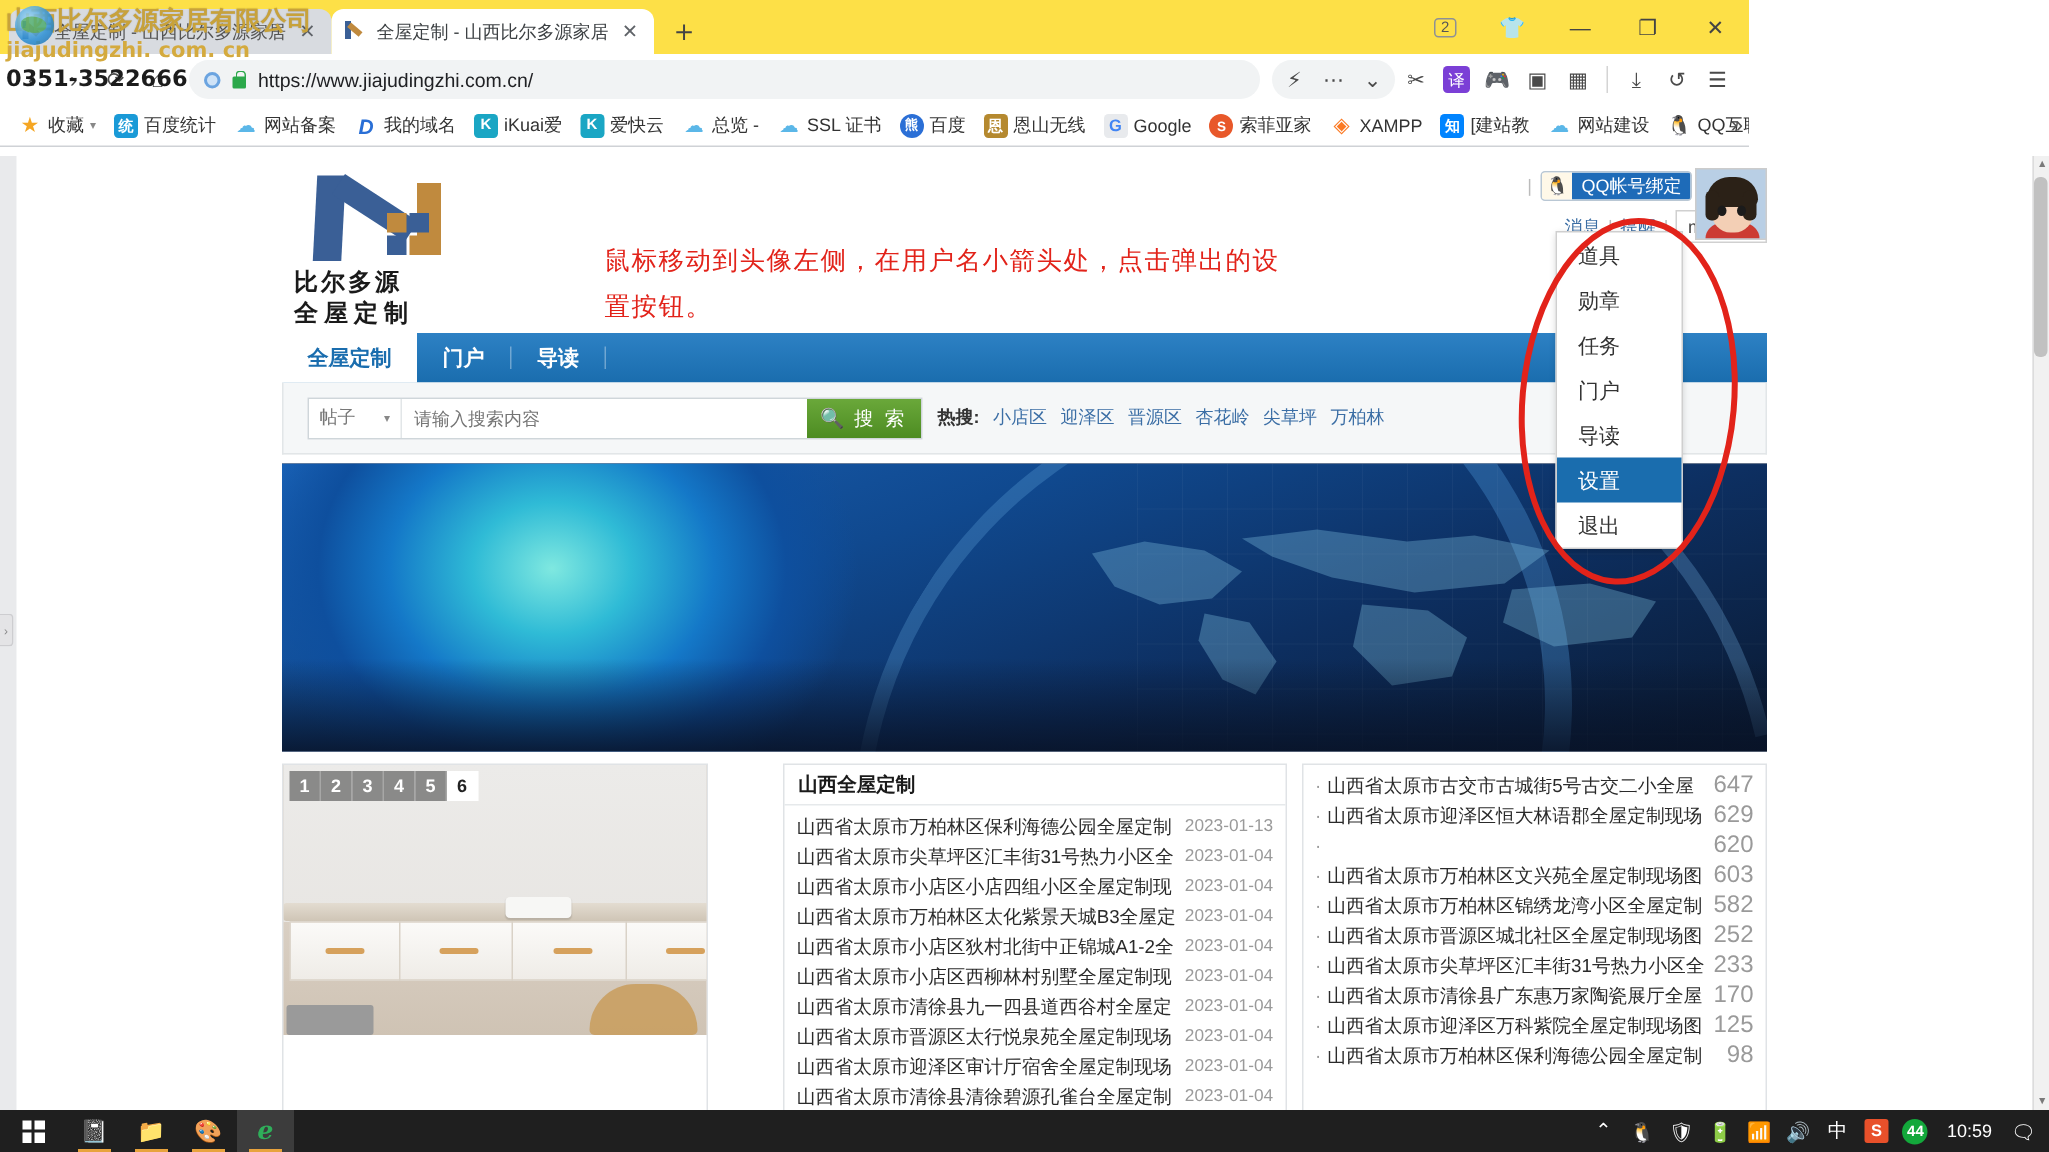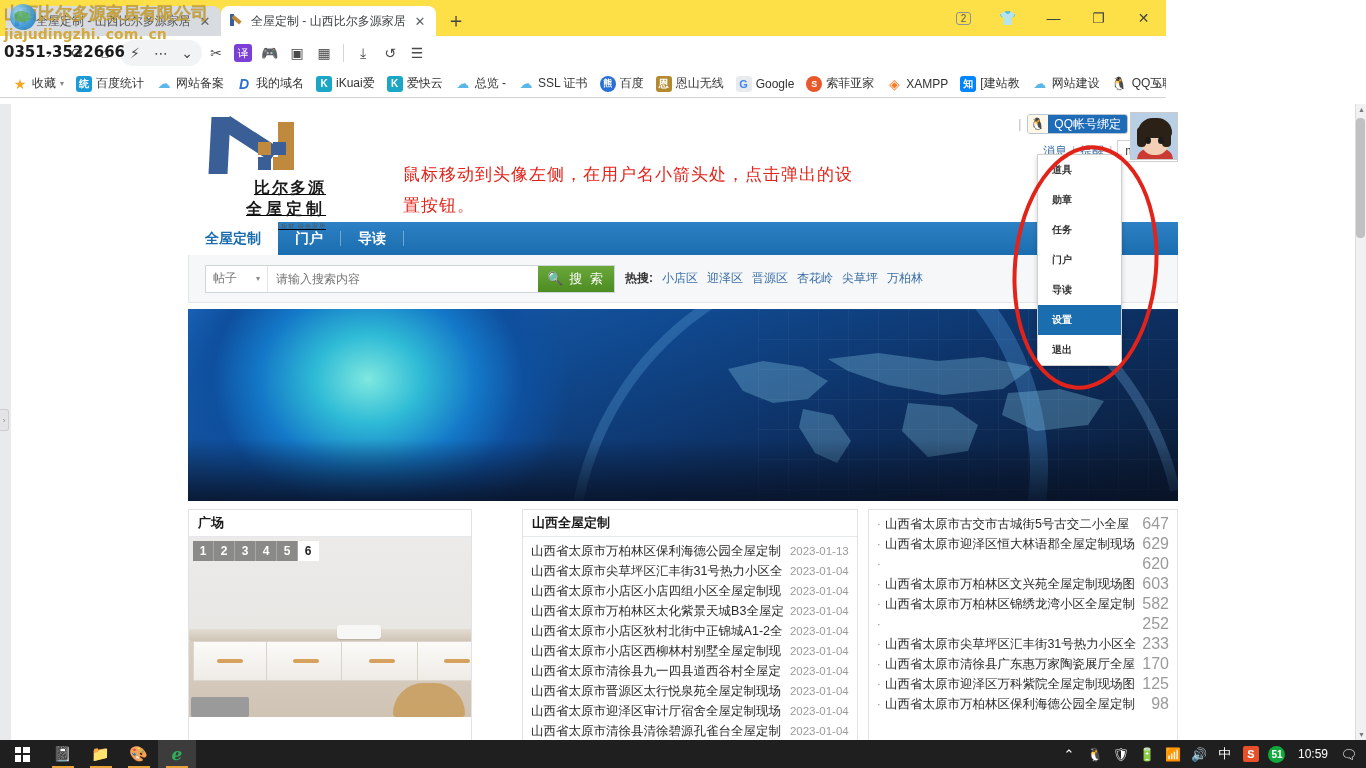--- a/index.html
+++ b/index.html
@@ -129,21 +129,21 @@
     position:absolute; left:0; top:305px; width:9px; height:22px;
     background:#e4e4e6; border:1px solid #cdcdd0; border-left:none;
     border-radius:0 3px 3px 0; display:flex; align-items:center; justify-content:center;
     font-size:8px; color:#888;
   }
 
   .wrap { width: 990px; margin: 0 auto; position: relative; }
 
   
   .site-header { height: 118px; position: relative; }
-  .logo-block { position: absolute; left: 8px; top: 10px; width: 130px; text-align:right;text-decoration:underline;}
+  .logo-block { position: absolute; left: 8px; top: 10px; width: 130px; text-align:left;}
   .logo-mark { width: 115px; height: 62px; position: relative; margin: 0 auto;}
   .lm-bar { position:absolute; left:6px; top:3px; width:19px; height:57px; background:#3a5f96; transform: skewX(-3deg);}
   .lm-roofL { position:absolute; left:26px; top:2px; width:58px; height:16px; background:#3a5f96; transform: rotate(33deg); transform-origin: left top;}
   .lm-roofR { position:absolute; left:74px; top:8px; width:16px; height:48px; background:#c08a3e; transform: skewY(0deg);}
   .lm-sq { position:absolute; width:13px; height:13px;}
   .lm-s1 { left:54px; top:28px; background:#c08a3e;}
   .lm-s2 { left:69px; top:28px; background:#3a5f96;}
   .lm-s3 { left:54px; top:43px; background:#3a5f96;}
   .lm-s4 { left:69px; top:43px; background:#c08a3e;}
   .logo-t1 { font-size: 16px; font-weight: bold; letter-spacing: 2px; color: #1a1a1a; margin-top: 2px; }
@@ -188,23 +188,22 @@
     font-family: "DejaVu Serif", "Liberation Serif", serif; letter-spacing: 1px;
   }
 
   
   .dropdown {
     position: absolute; right: 56px; top: 50px; width: 85px;
     background: #ffffff; border: 1px solid #cfcfcf; z-index: 40;
     box-shadow: 0 2px 5px rgba(0,0,0,.18);
   }
   .dd-item {
-    height: 30px; line-height: 30px; padding-left: 14px; font-size: 10px;
+    height: 30px; line-height: 30px; padding-left: 14px; font-size: 14px;
     color: #333;
-    font-weight: bold;
   }
   .dd-item.active { background: #1a6dae; color: #fff; }
   .red-ellipse {
     position: absolute; left: 1013px; top: 145px; width: 145px; height: 245px;
     border: 4px solid #e2231a; border-radius: 50%; z-index: 50;
     transform: rotate(5deg);
   }
 
   
   .navbar {
@@ -392,20 +391,25 @@
       <div class="win-btn">❐</div>
       <div class="win-btn">✕</div>
     </div>
   </div>
 
   <div class="toolbar">
     <div class="tb-icon">‹</div>
     <div class="tb-icon">›</div>
     <div class="tb-icon">⟳</div>
     <div class="tb-icon">⌂</div>
+    <div class="omnibox">
+      <span class="dot-blue"></span>
+      <span class="lock"></span>
+      <span class="url">https://www.jiajudingzhi.com.cn/</span>
+    </div>
     <div class="tb-right">
       <span class="tb-pill">
         <span class="tb-icon">⚡</span>
         <span class="tb-icon">⋯</span>
         <span class="tb-icon">⌄</span>
       </span>
       <span class="tb-icon">✂</span>
       <span class="tb-icon" style="background:#7b3fd6;color:#fff;border-radius:3px;width:18px;height:18px;font-size:11px;margin:0 4px;">
           <span>译</span>
         </span>
@@ -603,21 +607,20 @@
             <path d="M200,74 l44,4 l26,18 l-10,26 l-40,6 l-26,-26 z"></path>
             <path d="M300,64 l52,-4 l44,12 l-16,24 l-52,6 l-34,-16 z"></path>
           </g>
         </svg>
         <div class="banner-dark"></div>
       </div>
 
       <div class="content">
 
         <div class="col col-left">
-          <div class="col-head">广场</div>
           <div class="carousel">
             <div class="cz-wall"></div>
             <div class="cz-top"></div>
             <div class="cz-cab"></div>
             <div class="cz-div" style="left:77px"></div>
             <div class="cz-div" style="left:152px"></div>
             <div class="cz-div" style="left:228px"></div>
             <div class="cz-handle" style="left:28px;width:26px"></div>
             <div class="cz-handle" style="left:104px;width:26px"></div>
             <div class="cz-handle" style="left:180px;width:26px"></div>
@@ -703,20 +706,21 @@
                 <span class="li-title">山西省太原市万柏林区文兴苑全屋定制现场图</span>
                 <span class="li-num">603</span>
               </div>
             <div class="list-row">
                 <span class="li-dot">·</span>
                 <span class="li-title">山西省太原市万柏林区锦绣龙湾小区全屋定制</span>
                 <span class="li-num">582</span>
               </div>
             <div class="list-row">
                 <span class="li-dot">·</span>
+                <span class="li-title">山西省太原市晋源区城北社区全屋定制现场图</span>
                 <span class="li-num">252</span>
               </div>
             <div class="list-row">
                 <span class="li-dot">·</span>
                 <span class="li-title">山西省太原市尖草坪区汇丰街31号热力小区全</span>
                 <span class="li-num">233</span>
               </div>
             <div class="list-row">
                 <span class="li-dot">·</span>
                 <span class="li-title">山西省太原市清徐县广东惠万家陶瓷展厅全屋</span>
@@ -782,18 +786,18 @@
     <div class="tray-i">🐧</div>
     <div class="tray-i">🛡</div>
     <div class="tray-i">🔋</div>
     <div class="tray-i">📶</div>
     <div class="tray-i">🔊</div>
     <div class="tray-i">中</div>
     <div class="tray-i">
         <span class="sogou">S</span>
       </div>
     <div class="tray-i">
-        <span class="badge-44">51</span>
+        <span class="badge-44">44</span>
       </div>
     <div class="tray-time">10:59</div>
     <div class="tray-i">🗨</div>
   </div>
 </div>
 
 </body></html>

